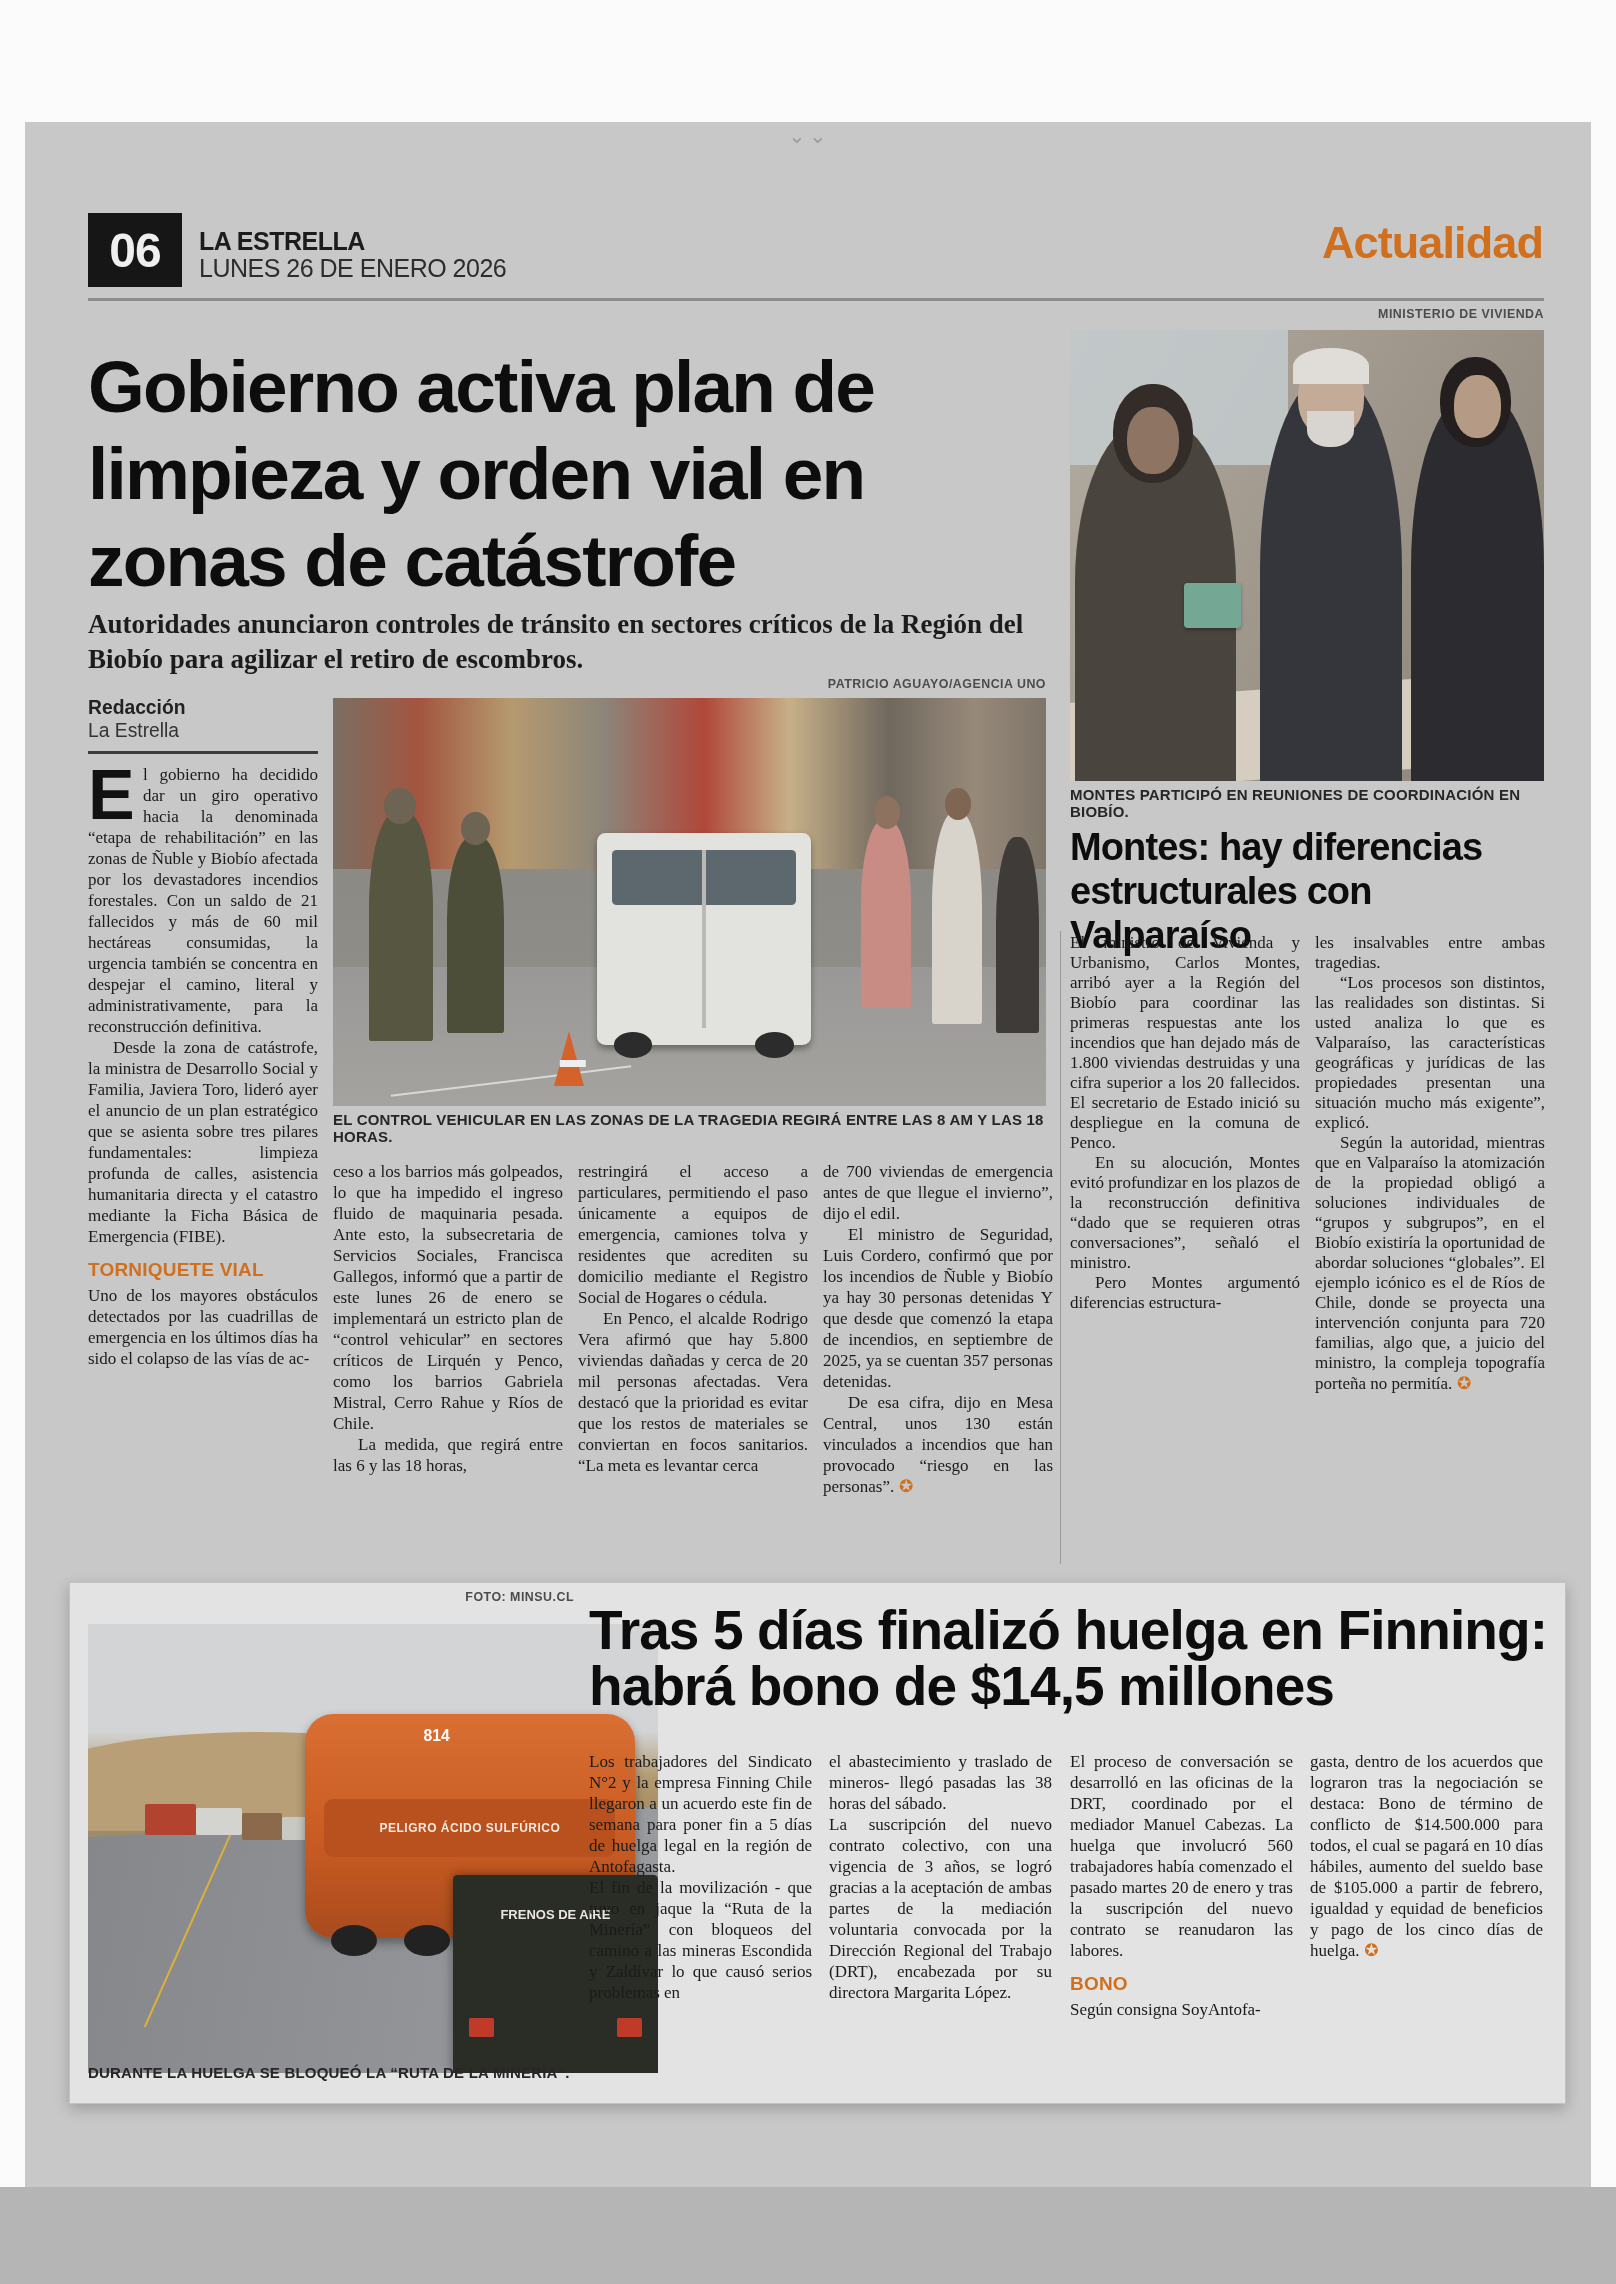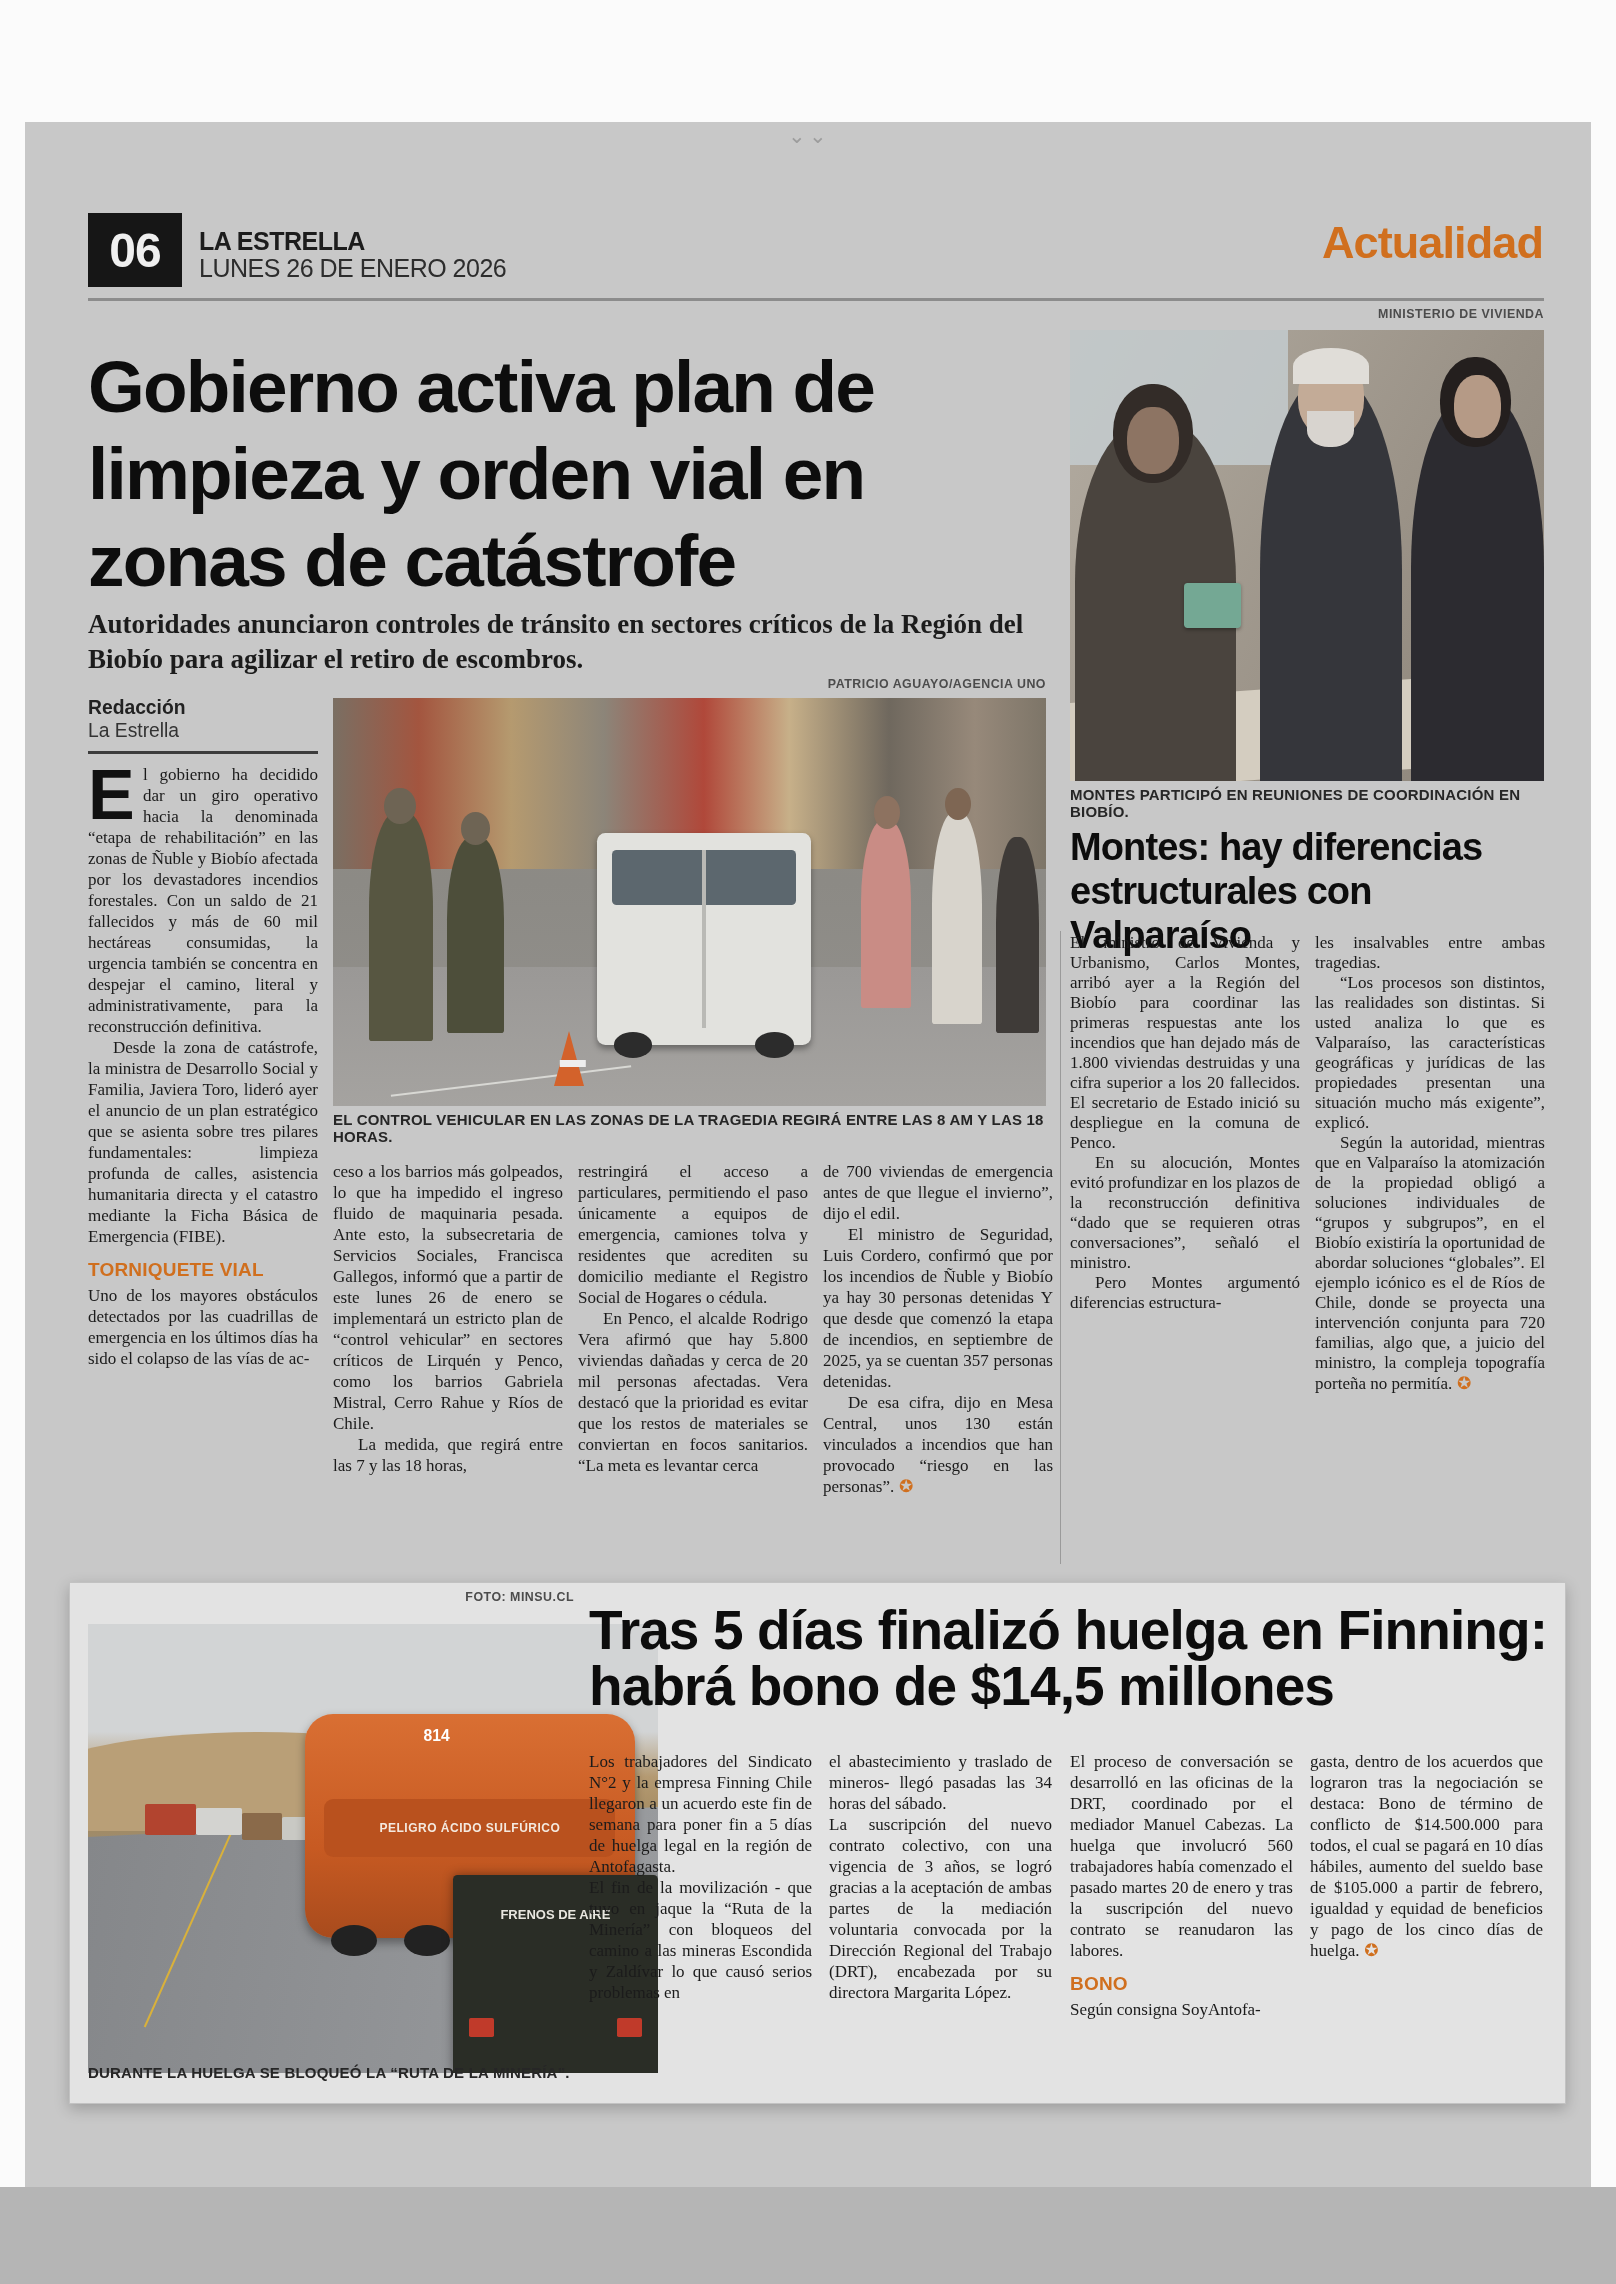--- a/index.html
+++ b/index.html
@@ -96,21 +96,21 @@
   <div class="abs caption" style="left:333px;top:1111px;width:713px;">EL CONTROL VEHICULAR EN LAS ZONAS DE LA TRAGEDIA REGIRÁ ENTRE LAS 8 AM Y LAS 18 HORAS.</div>
 
   <div class="abs bt" style="left:88px;top:764px;width:230px;height:804px;">
     <p><span class="dropcap">E</span><span>l gobierno ha decidido dar un giro operativo hacia la denominada “etapa de rehabilitación” en las zonas de Ñuble y Biobío afectada por los devastadores incendios forestales. Con un saldo de 21 fallecidos y más de 60 mil hectáreas consumidas, la urgencia también se concentra en despejar el camino, literal y administrativamente, para la reconstrucción definitiva.</span></p>
     <p class="ind">Desde la zona de catástrofe, la ministra de Desarrollo Social y Familia, Javiera Toro, lideró ayer el anuncio de un plan estratégico que se asienta sobre tres pilares fundamentales: limpieza profunda de calles, asistencia humanitaria directa y el catastro mediante la Ficha Básica de Emergencia (FIBE).</p>
     <h4 class="osub">TORNIQUETE VIAL</h4>
     <p>Uno de los mayores obstáculos detectados por las cuadrillas de emergencia en los últimos días ha sido el colapso de las vías de ac-</p>
   </div>
   <div class="abs bt" style="left:333px;top:1161px;width:230px;height:405px;">
     <p>ceso a los barrios más golpeados, lo que ha impedido el ingreso fluido de maquinaria pesada. Ante esto, la subsecretaria de Servicios Sociales, Francisca Gallegos, informó que a partir de este lunes 26 de enero se implementará un estricto plan de “control vehicular” en sectores críticos de Lirquén y Penco, como los barrios Gabriela Mistral, Cerro Rahue y Ríos de Chile.</p>
-    <p class="ind">La medida, que regirá entre las 7 y las 18 horas,</p>
+    <p class="ind">La medida, que regirá entre las 6 y las 18 horas,</p>
   </div>
   <div class="abs bt" style="left:578px;top:1161px;width:230px;height:405px;">
     <p>restringirá el acceso a particulares, permitiendo el paso únicamente a equipos de emergencia, camiones tolva y residentes que acrediten su domicilio mediante el Registro Social de Hogares o cédula.</p>
     <p class="ind">En Penco, el alcalde Rodrigo Vera afirmó que hay 5.800 viviendas dañadas y cerca de 20 mil personas afectadas. Vera destacó que la prioridad es evitar que los restos de materiales se conviertan en focos sanitarios. “La meta es levantar cerca</p>
   </div>
   <div class="abs bt" style="left:823px;top:1161px;width:230px;height:405px;">
     <p>de 700 viviendas de emergencia antes de que llegue el invierno”, dijo el edil.</p>
     <p class="ind">El ministro de Seguridad, Luis Cordero, confirmó que por los incendios de Ñuble y Biobío ya hay 30 personas detenidas Y que desde que comenzó la etapa de incendios, en septiembre de 2025, ya se cuentan 357 personas detenidas.</p>
     <p class="ind"><span>De esa cifra, dijo en Mesa Central, unos 130 están vinculados a incendios que han provocado “riesgo en las personas”.</span><span class="star">✪</span></p>
   </div>
@@ -177,21 +177,21 @@
 
   <div class="abs f-headline">
     <div>Tras 5 días finalizó huelga en Finning:</div>
     <div>habrá bono de $14,5 millones</div>
   </div>
   <div class="abs bt" style="left:589px;top:1751px;width:223px;height:309px;">
     <p>Los trabajadores del Sindicato N°2 y la empresa Finning Chile llegaron a un acuerdo este fin de semana para poner fin a 5 días de huelga legal en la región de Antofagasta.</p>
     <p>El fin de la movilización - que tuvo en jaque la “Ruta de la Minería” con bloqueos del camino a las mineras Escondida y Zaldívar lo que causó serios problemas en</p>
   </div>
   <div class="abs bt" style="left:829px;top:1751px;width:223px;height:309px;">
-    <p>el abastecimiento y traslado de mineros-  llegó pasadas las 34 horas del sábado.</p>
+    <p>el abastecimiento y traslado de mineros-  llegó pasadas las 38 horas del sábado.</p>
     <p>La suscripción del nuevo contrato colectivo, con una vigencia de 3 años, se logró gracias a la aceptación de ambas partes de la mediación voluntaria convocada por la Dirección Regional del Trabajo (DRT), encabezada por su directora Margarita López.</p>
   </div>
   <div class="abs bt" style="left:1070px;top:1751px;width:223px;height:309px;">
     <p>El proceso de conversación se desarrolló en las oficinas de la DRT, coordinado por el mediador Manuel Cabezas. La huelga que involucró 560 trabajadores había comenzado el pasado martes 20 de enero y tras la suscripción del nuevo contrato se reanudaron las labores.</p>
     <h4 class="osub">BONO</h4>
     <p>Según consigna SoyAntofa-</p>
   </div>
   <div class="abs bt" style="left:1310px;top:1751px;width:233px;height:309px;">
     <p><span>gasta, dentro de los acuerdos que lograron tras la negociación se destaca: Bono de término de conflicto de $14.500.000 para todos, el cual se pagará en 10 días hábiles, aumento del sueldo base de $105.000 a partir de febrero, igualdad y equidad de beneficios y pago de los cinco días de huelga.</span><span class="star">✪</span></p>
   </div>

